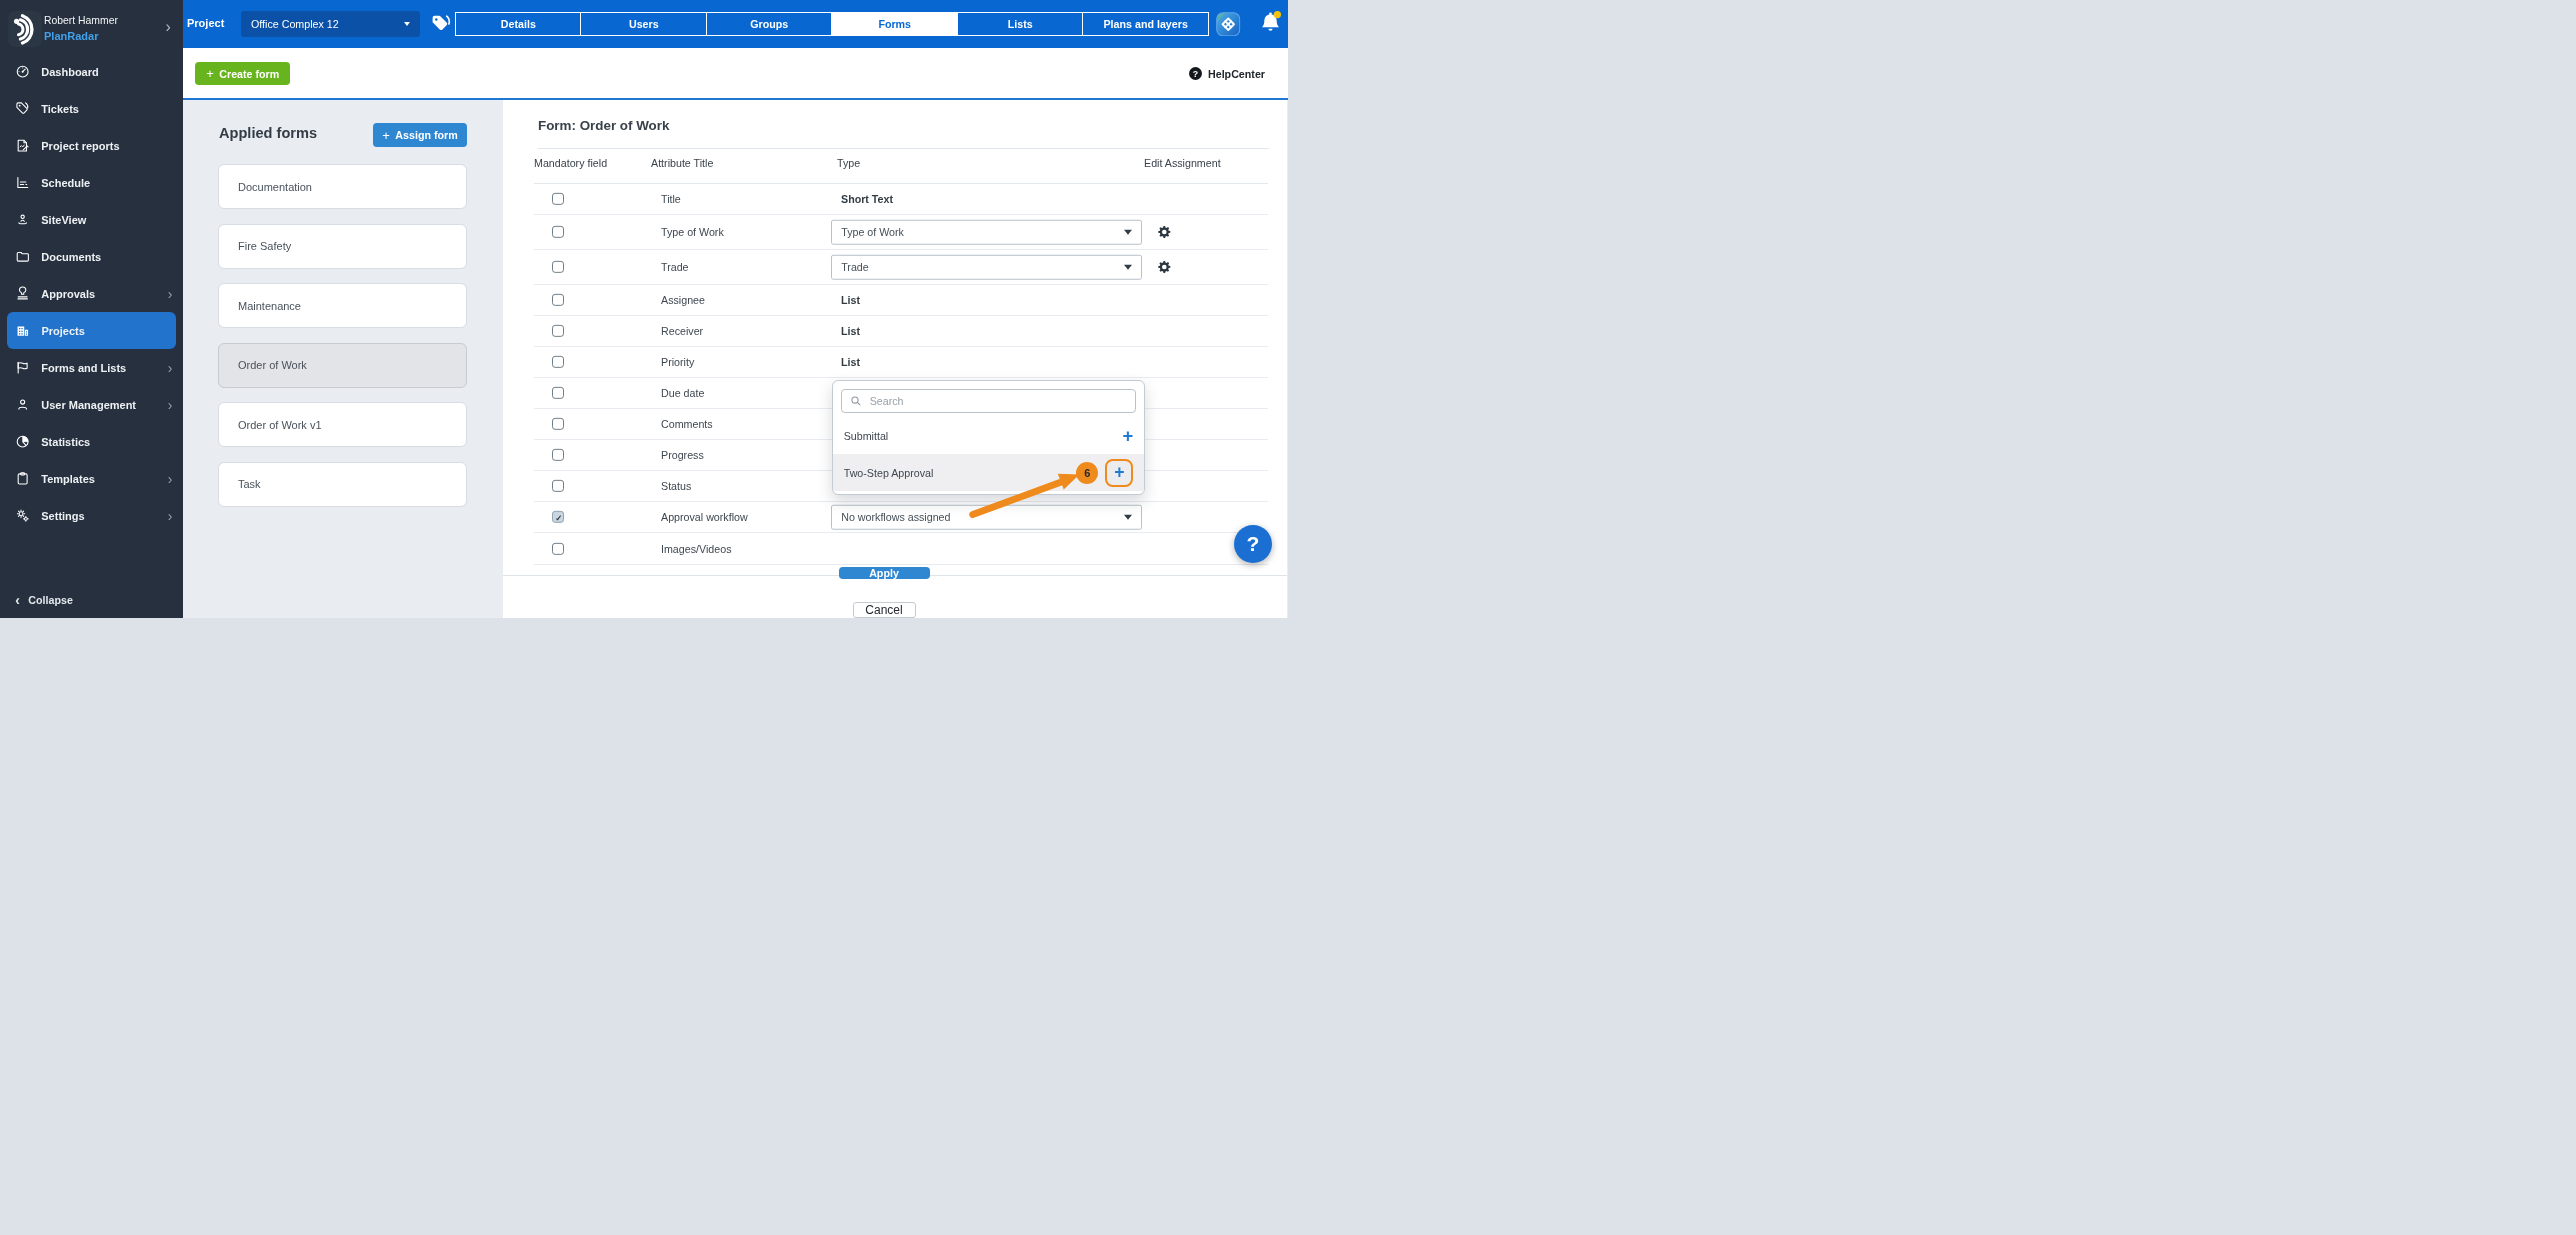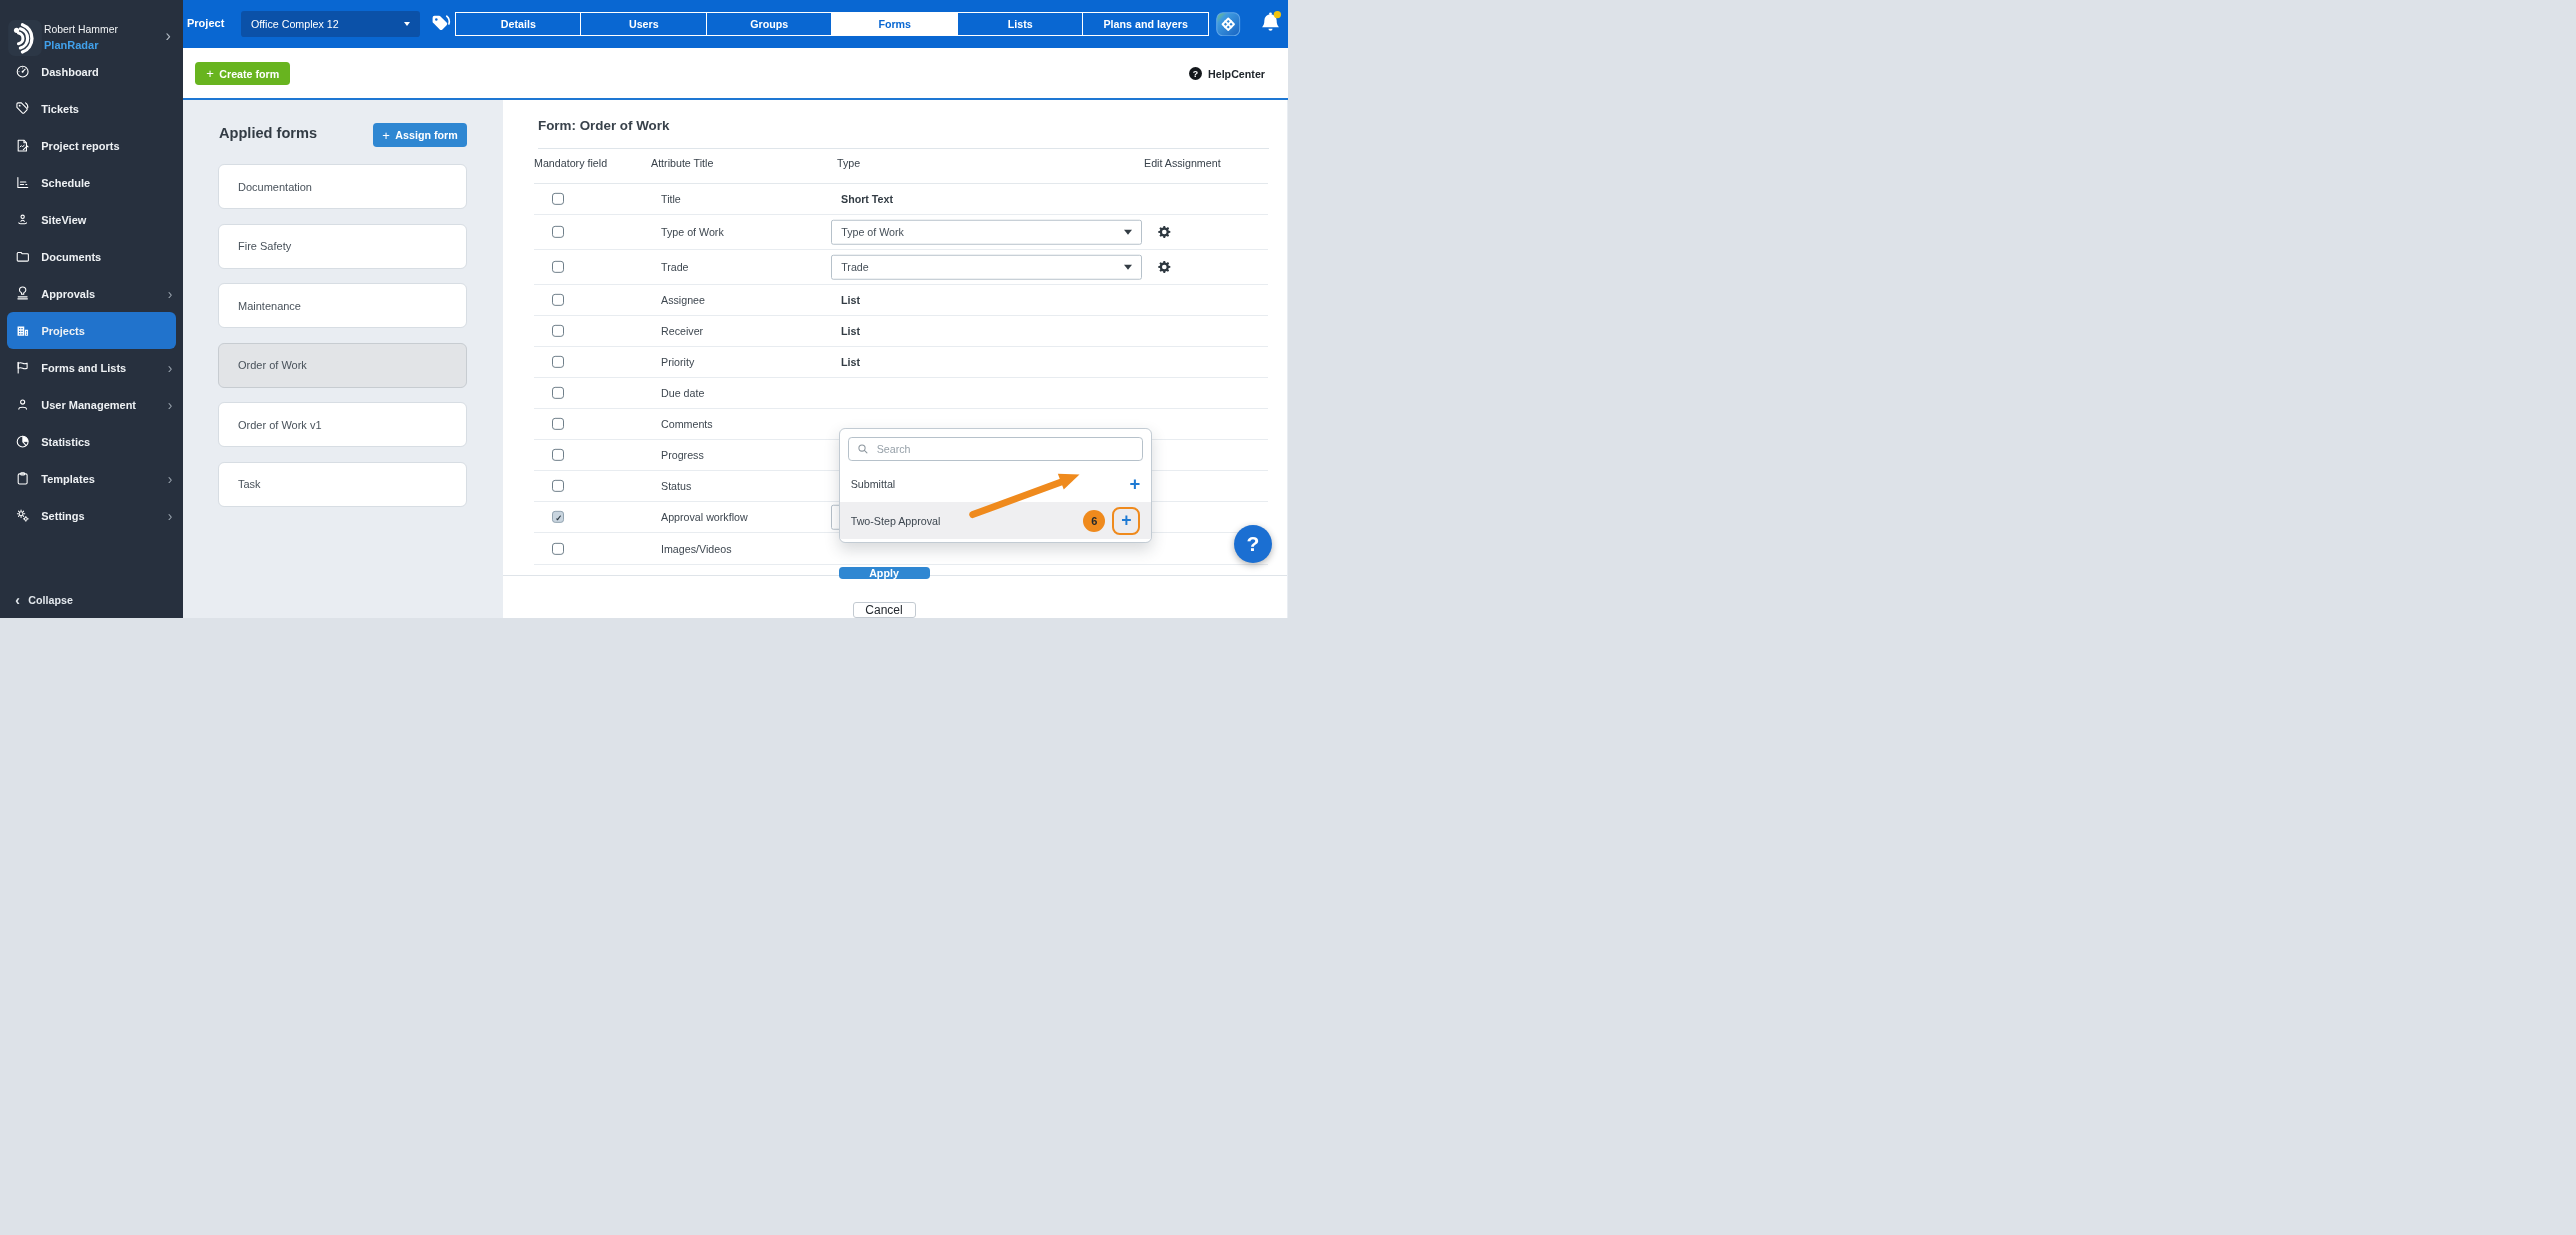--- a/index.html
+++ b/index.html
@@ -2,21 +2,21 @@
 <html style="font-size:12.3px"><head>
 <meta charset="utf-8">
 <style>
   html,body{margin:0;padding:0;background:#dde2e8;}
   *{box-sizing:border-box;}
   .screen{position:relative;width:1288px;height:618px;overflow:hidden;
           font-family:"Liberation Sans",sans-serif;background:#e9edf2;}
 
   
   .sidebar{position:absolute;left:0;top:0;width:183px;height:618px;background:#27303e;z-index:10;}
-  .side-head{position:absolute;left:0;top:15px;width:183px;height:48px;}
+  .side-head{position:absolute;left:0;top:6px;width:183px;height:48px;}
   .logo{position:absolute;left:8.4px;top:5.4px;width:34px;height:36px;}
   .uname{position:absolute;left:44px;top:9.2px;font-size:10.4px;color:#f3f5f7;}
   .ubrand{position:absolute;left:44px;top:24px;font-size:11px;font-weight:bold;color:#41a0ea;}
   .side-chevron{position:absolute;right:12.3px;top:13px;font-size:16px;color:#aeb7c0;line-height:1;}
   .nav{position:absolute;top:53px;left:0;right:0;}
   .side-item{position:relative;height:37px;display:flex;align-items:center;gap:10.7px;
              padding:0 10.7px 0 15.3px;color:#eef1f4;font-size:11px;font-weight:bold;cursor:pointer;}
   .side-item .ic{width:15.3px;height:15.3px;flex:none;color:#fff;}
   .side-item .chev{margin-left:auto;color:#97a1ac;font-size:14px;font-weight:normal;}
   .side-item.active{background:#2173cc;border-radius:6.1px;margin:0 7px;padding:0 3.8px 0 8.4px;}
@@ -84,23 +84,23 @@
          font-weight:bold;color:#333c44;}
   .rselect{position:absolute;left:297px;top:50%;transform:translateY(-50%);width:311px;height:24.5px;
            border:0.8px solid #b6c1ca;border-radius:2.3px;background:#fff;display:flex;align-items:center;
            padding:0 9.2px;font-size:10.7px;color:#454f58;cursor:pointer;}
   .caret-d{margin-left:auto;width:0;height:0;border-left:4.2px solid transparent;
            border-right:4.2px solid transparent;border-top:5px solid #333c44;}
   .gear{position:absolute;left:623px;top:50%;transform:translateY(-50%);width:14.6px;height:14.6px;
         color:#2e3840;cursor:pointer;}
 
   
-  .popup{position:absolute;left:336px;top:280px;width:313px;height:115px;background:#fff;
+  .popup{position:absolute;left:329px;top:280px;width:313px;height:115px;background:#fff;
          border:1.2px solid #c2cbd3;border-radius:6.1px;box-shadow:0 6.1px 15.3px rgba(40,50,60,.18);
-         z-index:30;padding-top:7.7px;margin-top:48px;}
+         z-index:30;padding-top:7.7px;}
   .p-search{margin:0 8.4px;height:24px;border:0.8px solid #b6c1ca;border-radius:3.8px;display:flex;
             align-items:center;padding:0 7.7px;gap:6.1px;background:#fff;}
   .p-search .s-ic{width:11.5px;height:11.5px;color:#8b959d;flex:none;}
   .p-search input{border:0;outline:0;font-family:"Liberation Sans",sans-serif;font-size:10.7px;
                   color:#5a646d;width:100%;background:transparent;}
   .p-search input::placeholder{color:#97a1a9;}
   .p-opts{margin-top:4.6px;}
   .p-opt{height:37px;display:flex;align-items:center;padding:0 10.7px;font-size:10.7px;color:#3e4750;cursor:pointer;}
   .p-opt.hl{background:#efeff1;}
   .p-plus{margin-left:auto;color:#1e7ad3;font-size:18.4px;font-weight:bold;line-height:1;cursor:pointer;}

